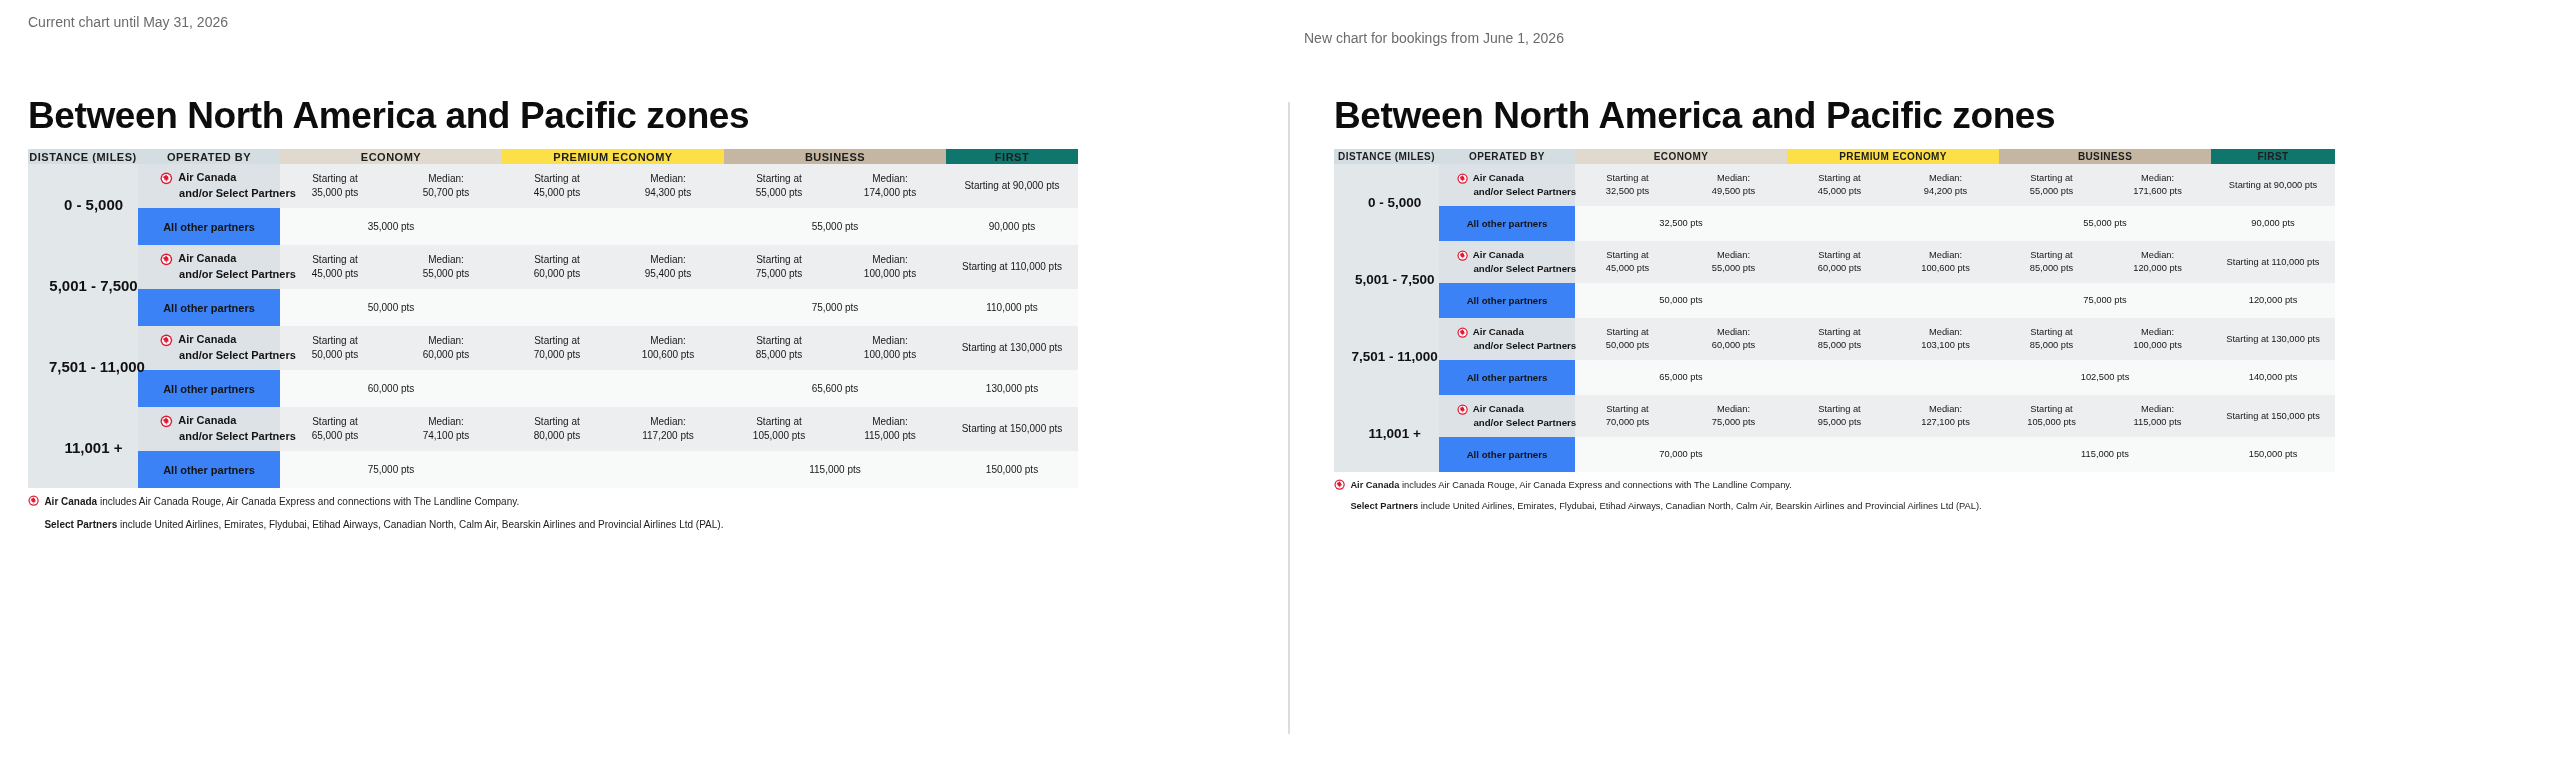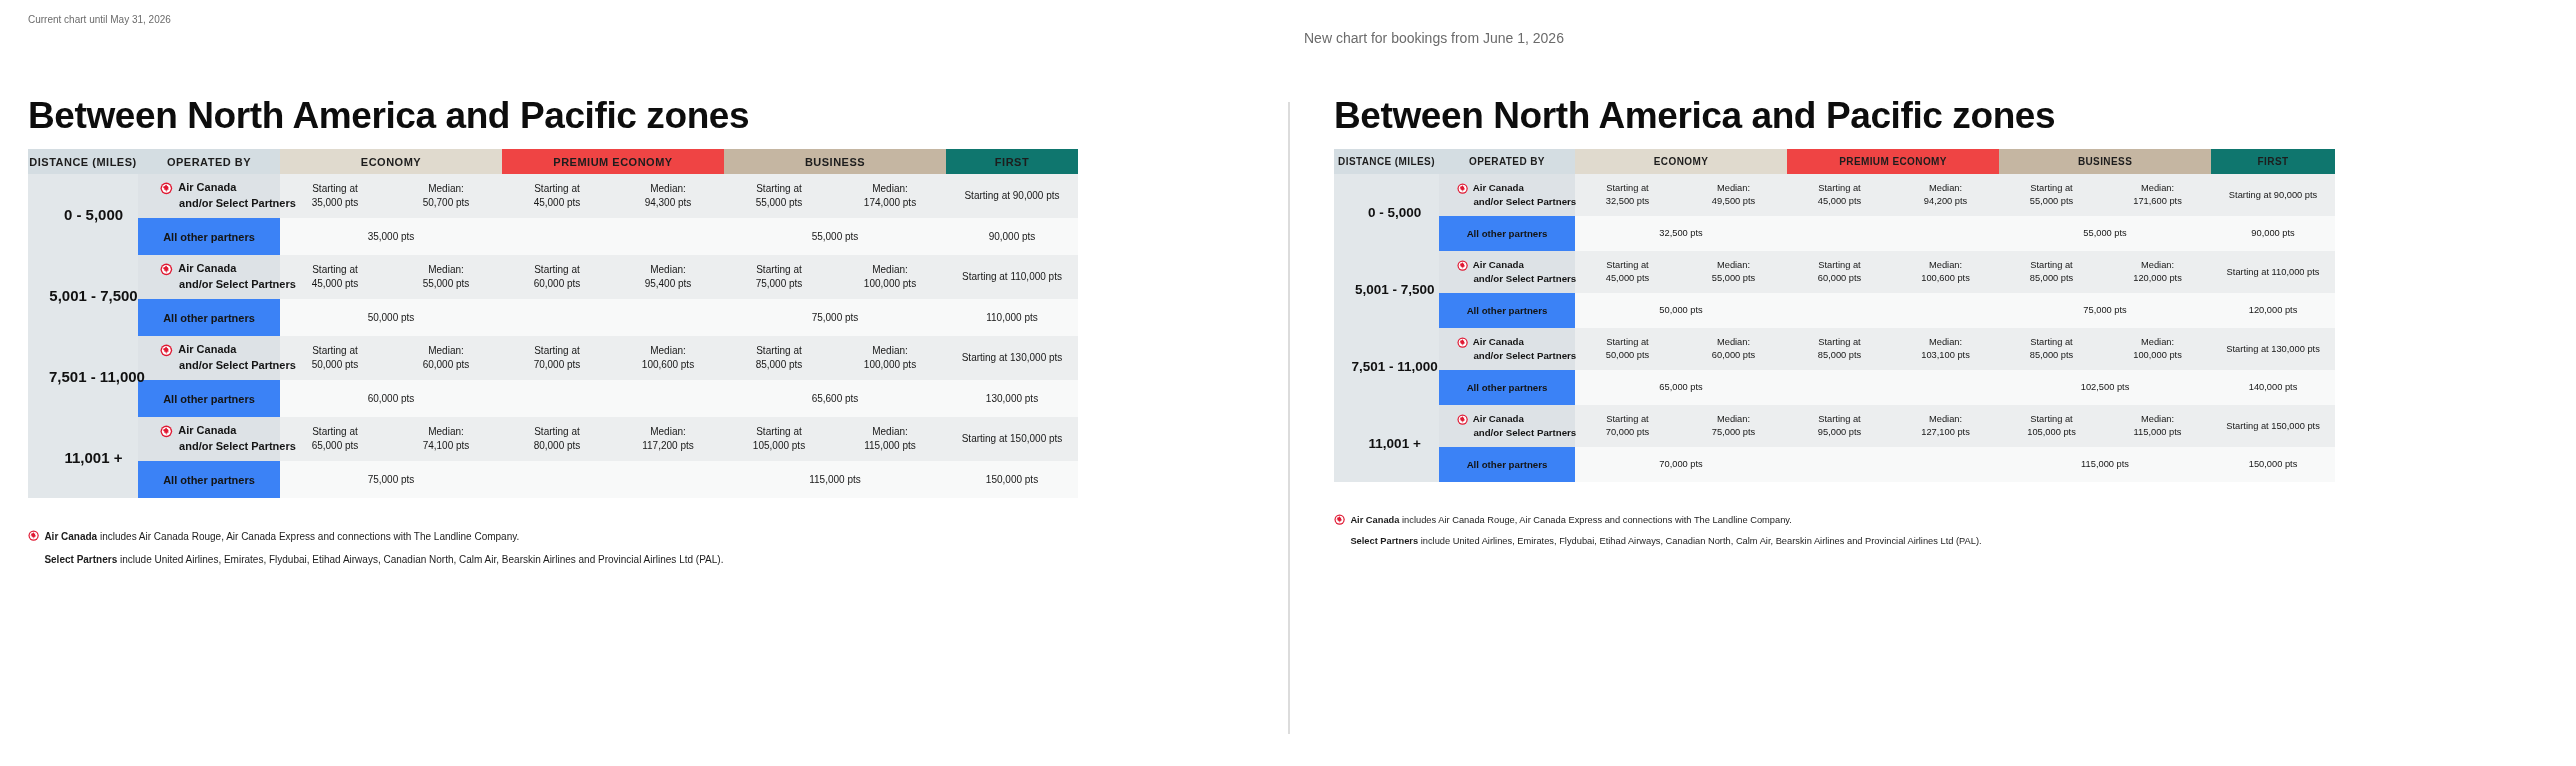--- a/index.html
+++ b/index.html
@@ -24,21 +24,21 @@
   }
   .page-title {
     font-size: 28px;
     font-weight: bold;
     letter-spacing: -0.2px;
     color: #111111;
     line-height: 1.15;
     white-space: nowrap;
   }
   .page-subtitle {
-    font-size: 10px;
+    font-size: 14px;
     color: #6b6b6b;
     margin-top: 3.7px;
     line-height: 1.2;
     white-space: nowrap;
   }
   .right-head {
     position: absolute;
     left: 1304px;
     top: 30px;
     font-size: 14px;
@@ -88,35 +88,35 @@
   table.fare-table td {
     padding: 0;
     margin: 0;
     border: none;
     vertical-align: middle;
     text-align: center;
   }
 
   
   .col-head {
-    height: 25px;
+    height: 15px;
     font-size: 11px;
     font-weight: bold;
     letter-spacing: 0.5px;
     color: #1d1d1d;
     text-transform: uppercase;
     border-right: 1.5px solid #ffffff;
     border-bottom: 1.5px solid #ffffff;
     white-space: nowrap;
   }
   .panel-right .col-head { font-size: 10px; letter-spacing: 0.4px; }
   .ch-distance  { background: #d4dde2; }
   .ch-operated  { background: #d4dde2; }
   .ch-economy   { background: #e0dace; }
-  .ch-premium   { background: #ef4444; }
+  .ch-premium   { background: #fde047; }
   .ch-business  { background: #c5b6a2; }
   .ch-first     { background: #0f766e; }
 
   
   .distance-cell {
     background: #e2e7ea;
     font-size: 15px;
     font-weight: bold;
     color: #111111;
     text-align: left;
@@ -195,21 +195,21 @@
   .v-label { display: block; }
   .v-num   { display: block; }
 
   .row-ac    { height: 44px; }
   .row-other { height: 37px; }
   .panel-right .row-ac    { height: 42px; }
   .panel-right .row-other { height: 35px; }
 
   
   .footnotes {
-    margin-top: 31px;
+    margin-top: 6px;
     font-size: 10px;
     color: #1c1c1c;
     line-height: 1.55;
     text-align: right;
   }
   .panel-right .footnotes { font-size: 9.3px; }
   .fn-row {
     display: flex;
     align-items: flex-start;
     white-space: nowrap;

